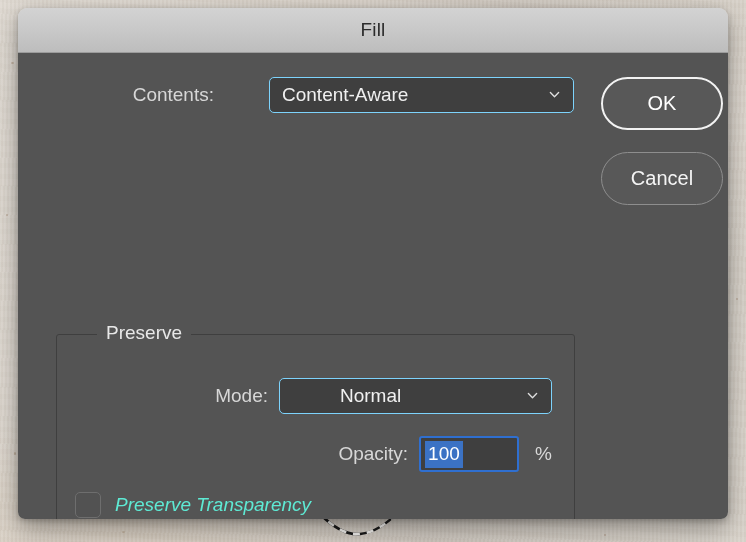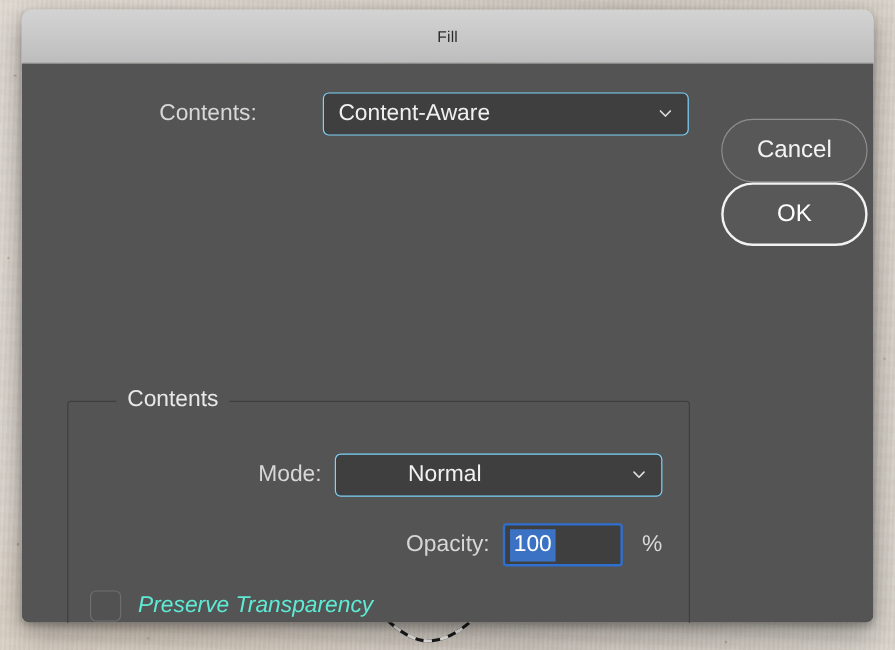--- a/index.html
+++ b/index.html
@@ -65,21 +65,21 @@
   #titlebar {
     position: relative;
     height: 44px;
     background: linear-gradient(180deg, #d3d3d3 0%, #c8c8c8 52%, #bdbdbd 100%);
     border-bottom: 1px solid #9c9c9c;
     display: flex;
     align-items: center;
     justify-content: center;
   }
   #title-text {
-    font-size: 13px;
+    font-size: 19px;
     color: #2c2c2c;
     letter-spacing: 0.2px;
   }
 
   #dialog-body {
     position: relative;
     height: 466px;
     background: #545454;
   }
 
@@ -302,27 +302,27 @@
         <span class="select-value">Content-Aware</span>
         <span class="chev">
           <svg viewBox="0 0 12 12" xmlns="http://www.w3.org/2000/svg">
             <path d="M1.5 3.8 L6 8.4 L10.5 3.8" fill="none" stroke="#dedede" stroke-width="1.5" stroke-linecap="round" stroke-linejoin="round"></path>
           </svg>
         </span>
       </div>
     </div>
 
     <div id="button-stack">
+      <div class="pill-button" id="ok-button">OK</div>
       <div class="pill-button" id="cancel-button">Cancel</div>
-      <div class="pill-button" id="ok-button">OK</div>
     </div>
 
 
     <div class="group-box" id="blending-group">
-      <span class="group-legend">Contents</span>
+      <span class="group-legend">Preserve</span>
 
       <div id="mode-row">
         <span class="field-label">Mode:</span>
         <div class="select-box" id="mode-select">
           <span class="select-value">Normal</span>
           <span class="chev">
             <svg viewBox="0 0 12 12" xmlns="http://www.w3.org/2000/svg">
               <path d="M1.5 3.8 L6 8.4 L10.5 3.8" fill="none" stroke="#dedede" stroke-width="1.5" stroke-linecap="round" stroke-linejoin="round"></path>
             </svg>
           </span>

